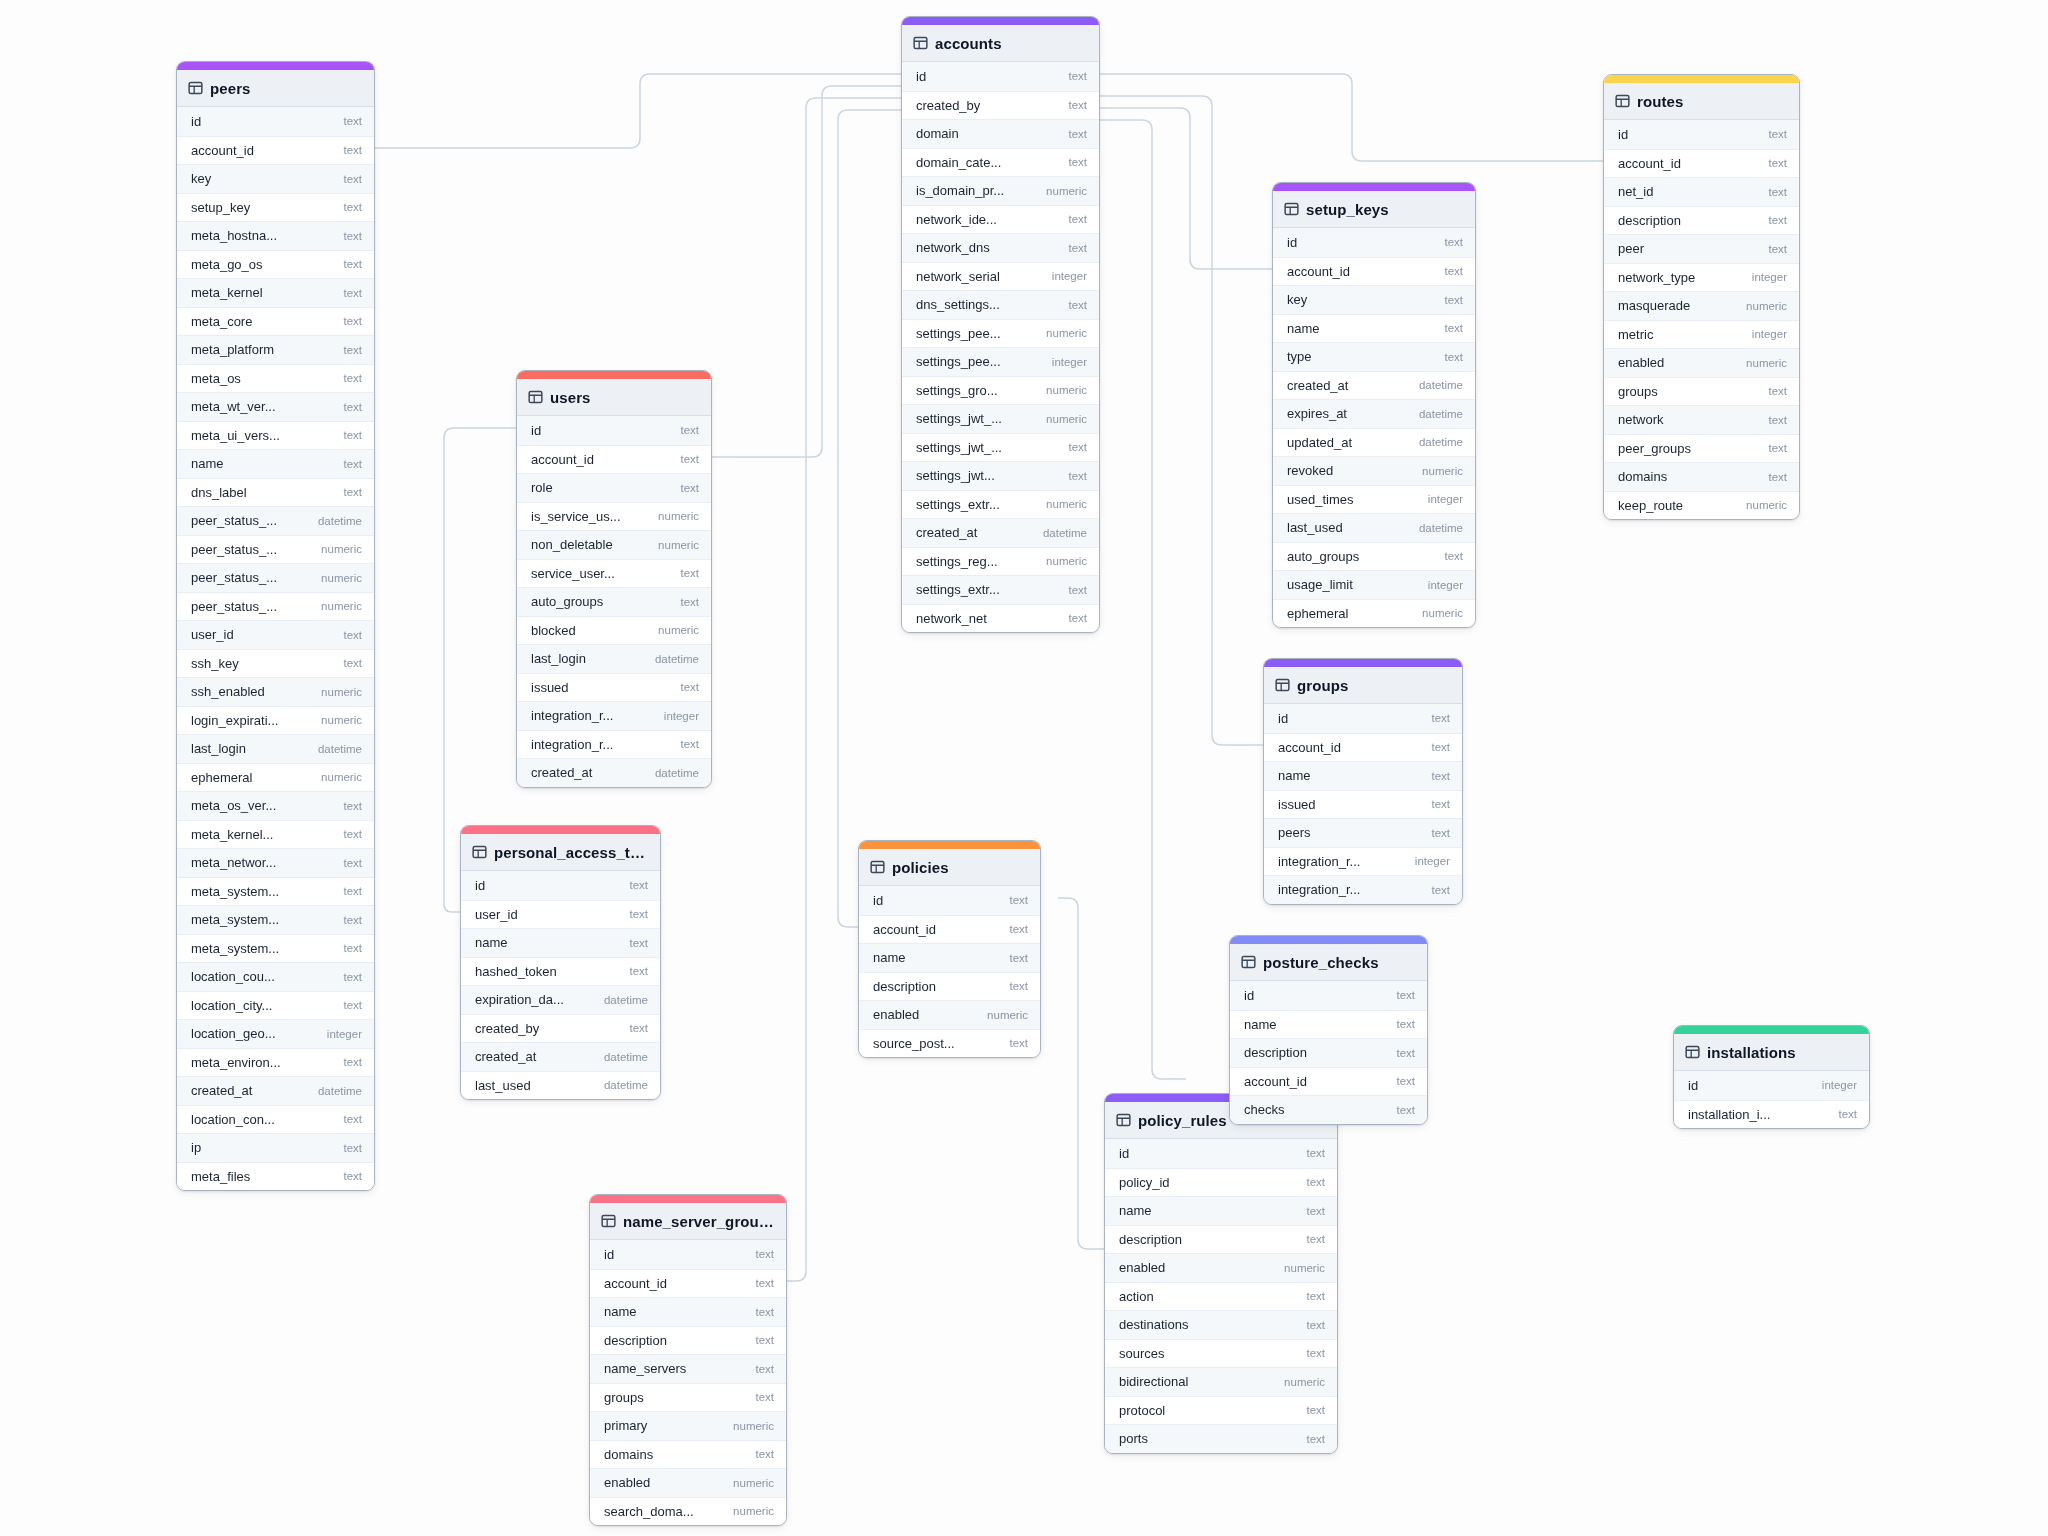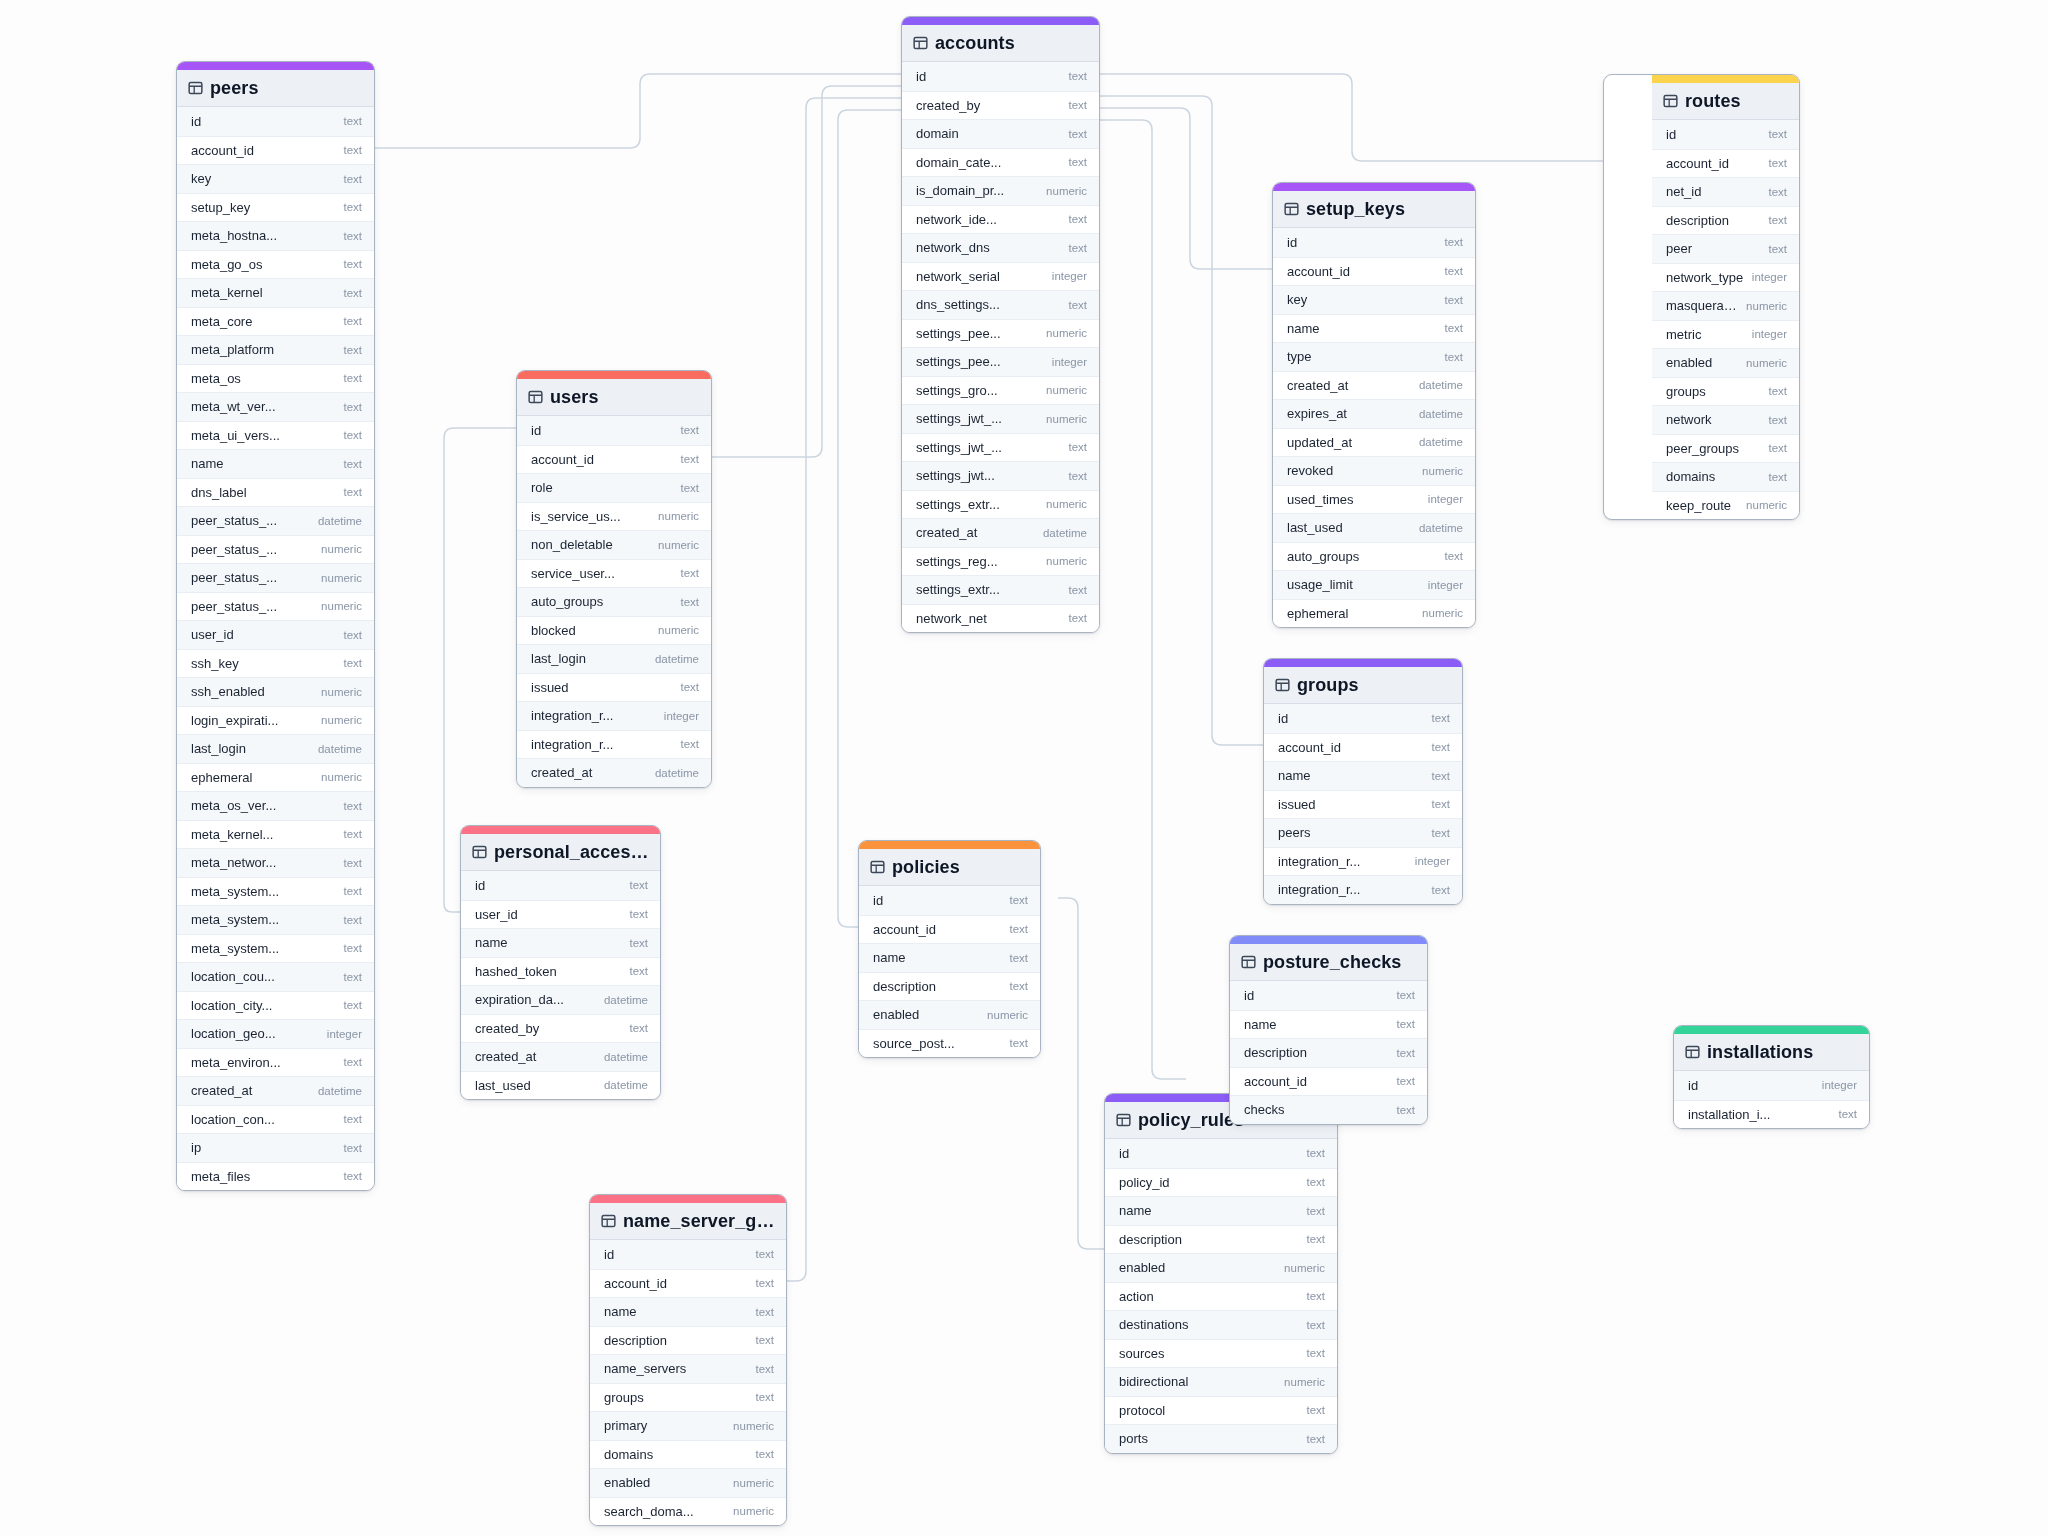--- a/index.html
+++ b/index.html
@@ -14,21 +14,21 @@
     border:1px solid #a9b4c2;border-radius:9px;overflow:hidden;
     box-shadow:0 1px 2px rgba(15,23,42,.10),0 3px 8px rgba(15,23,42,.06);
   }
   .color-bar{height:8px;}
   .card-header{
     display:flex;align-items:center;gap:7px;height:37px;padding:0 11px;
     background:#edf1f6;border-bottom:1px solid #d7dee7;
   }
   .table-icon{flex:0 0 auto;display:flex;}
   .card-title{
-    font-size:18px;font-weight:700;color:#0f1726;white-space:nowrap;
+    font-size:15px;font-weight:700;color:#0f1726;white-space:nowrap;
     overflow:hidden;text-overflow:ellipsis;letter-spacing:.1px;
   }
   .rows{display:block;}
   .row{
     display:flex;align-items:center;justify-content:space-between;
     height:28.5px;padding:0 12px 0 14px;border-top:1px solid #e9eef4;
   }
   .row:first-child{border-top:none;}
   .row:nth-child(odd){background:#f5f8fa;}
   .row:nth-child(even){background:#ffffff;}
@@ -725,21 +725,21 @@
         <div class="row">
     <span class="fname">account_id</span>
     <span class="ftype">text</span>
   </div>
         <div class="row">
     <span class="fname">checks</span>
     <span class="ftype">text</span>
   </div>
       </div>
   </div>
-    <div class="table-card" style="left: 1603px; top: 74px; width: 197px; padding-left: 48px;">
+    <div class="table-card" style="left: 1603px; top: 74px; width: 197px;">
     <div class="color-bar" style="background: rgb(252, 211, 77);"></div>
     <div class="card-header">
       <span class="table-icon">
         <svg width="15" height="14" viewBox="0 0 16 15">
           <rect x="1.2" y="1.5" width="13.6" height="12" rx="1.8" stroke="#3c4758" stroke-width="1.6" fill="none"></rect>
           <line x1="1.2" y1="5.6" x2="14.8" y2="5.6" stroke="#3c4758" stroke-width="1.4"></line>
           <line x1="6.6" y1="5.6" x2="6.6" y2="13.5" stroke="#3c4758" stroke-width="1.4"></line>
         </svg>
       </span>
       <span class="card-title">routes</span>

